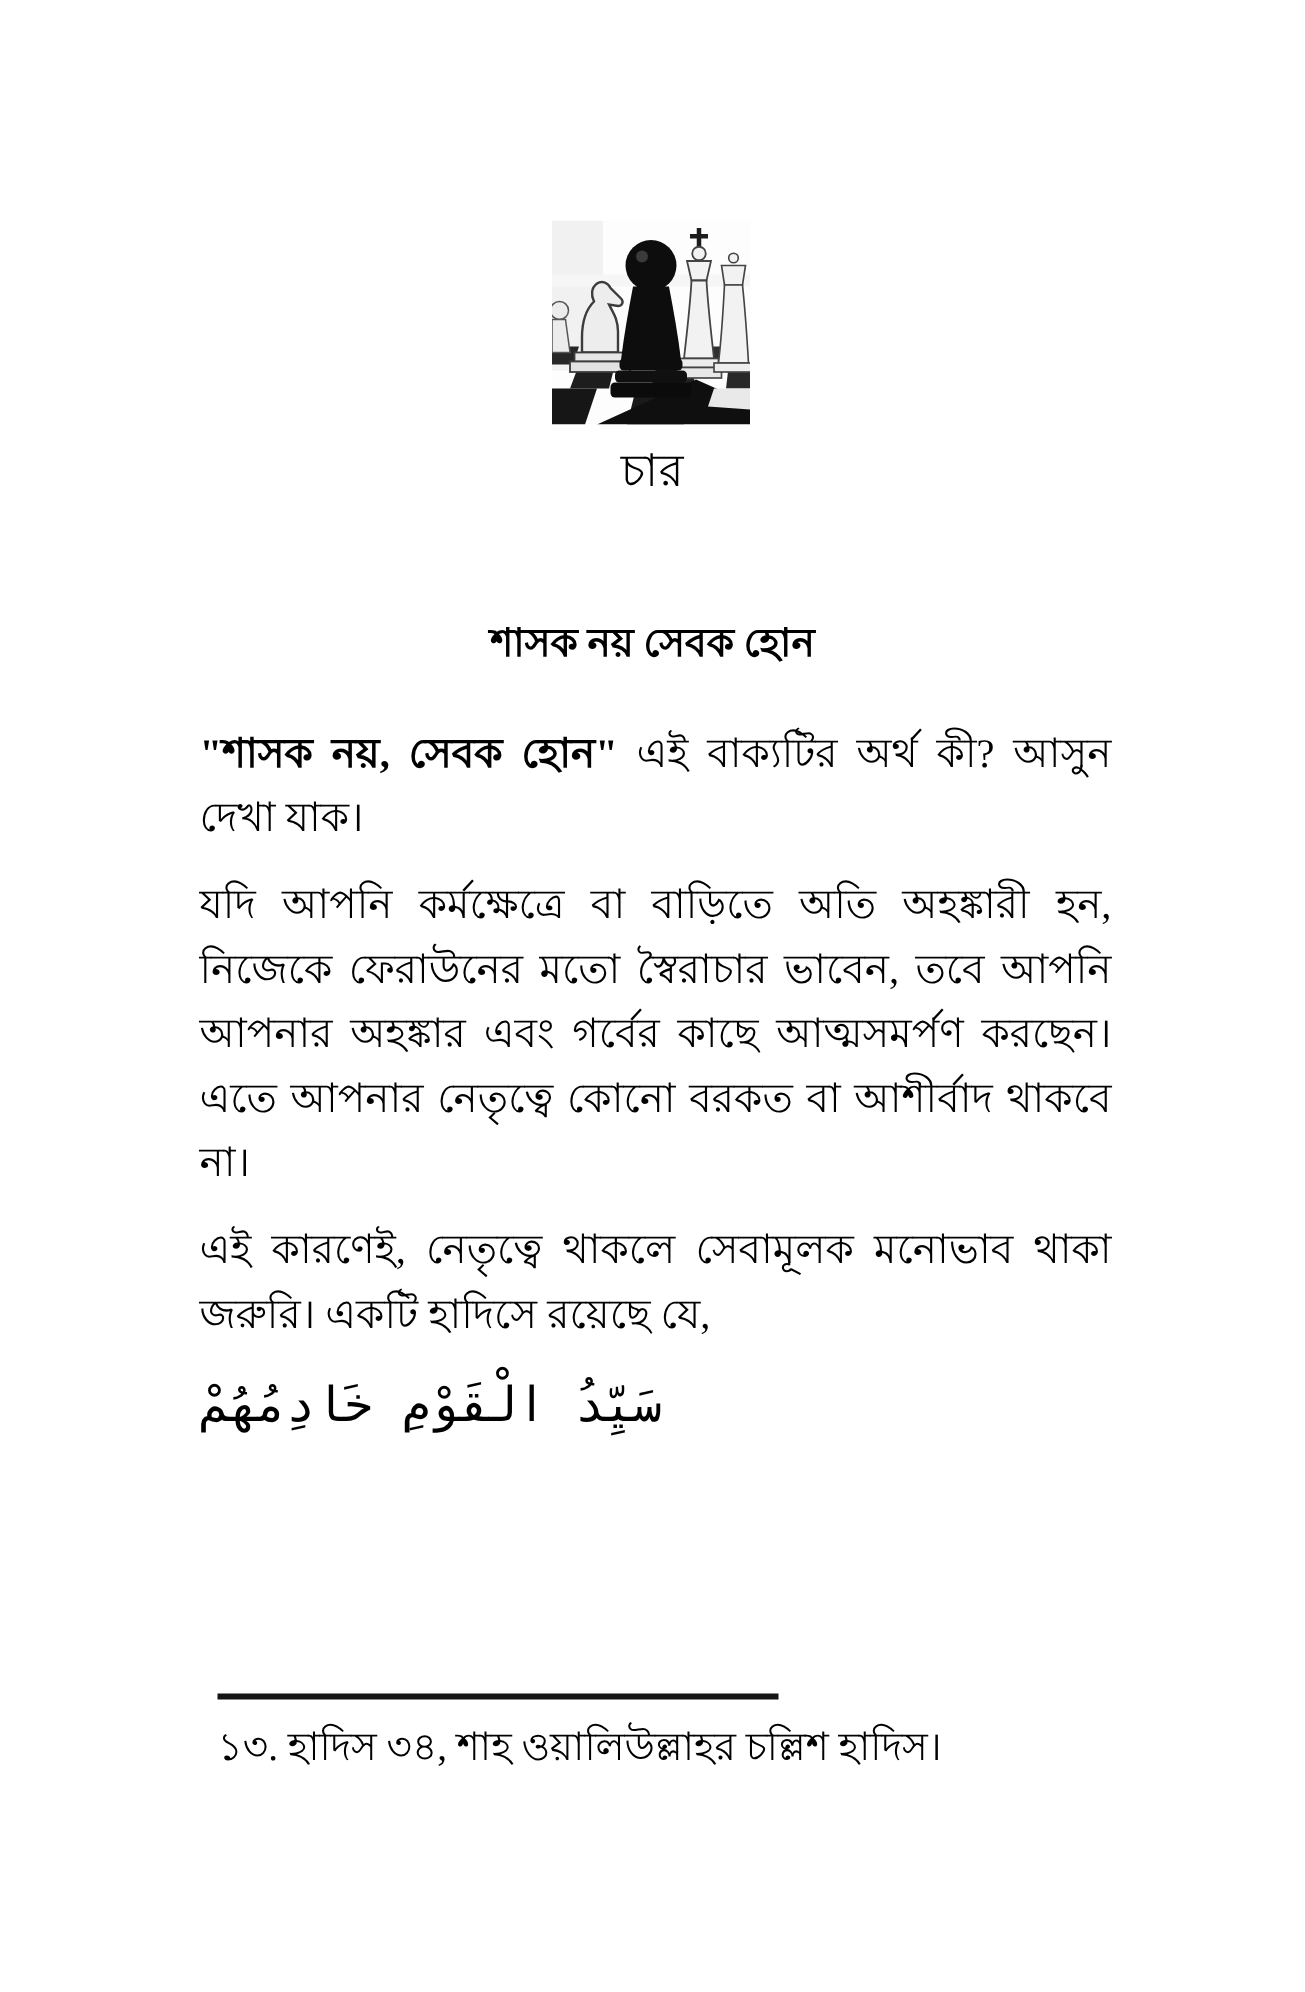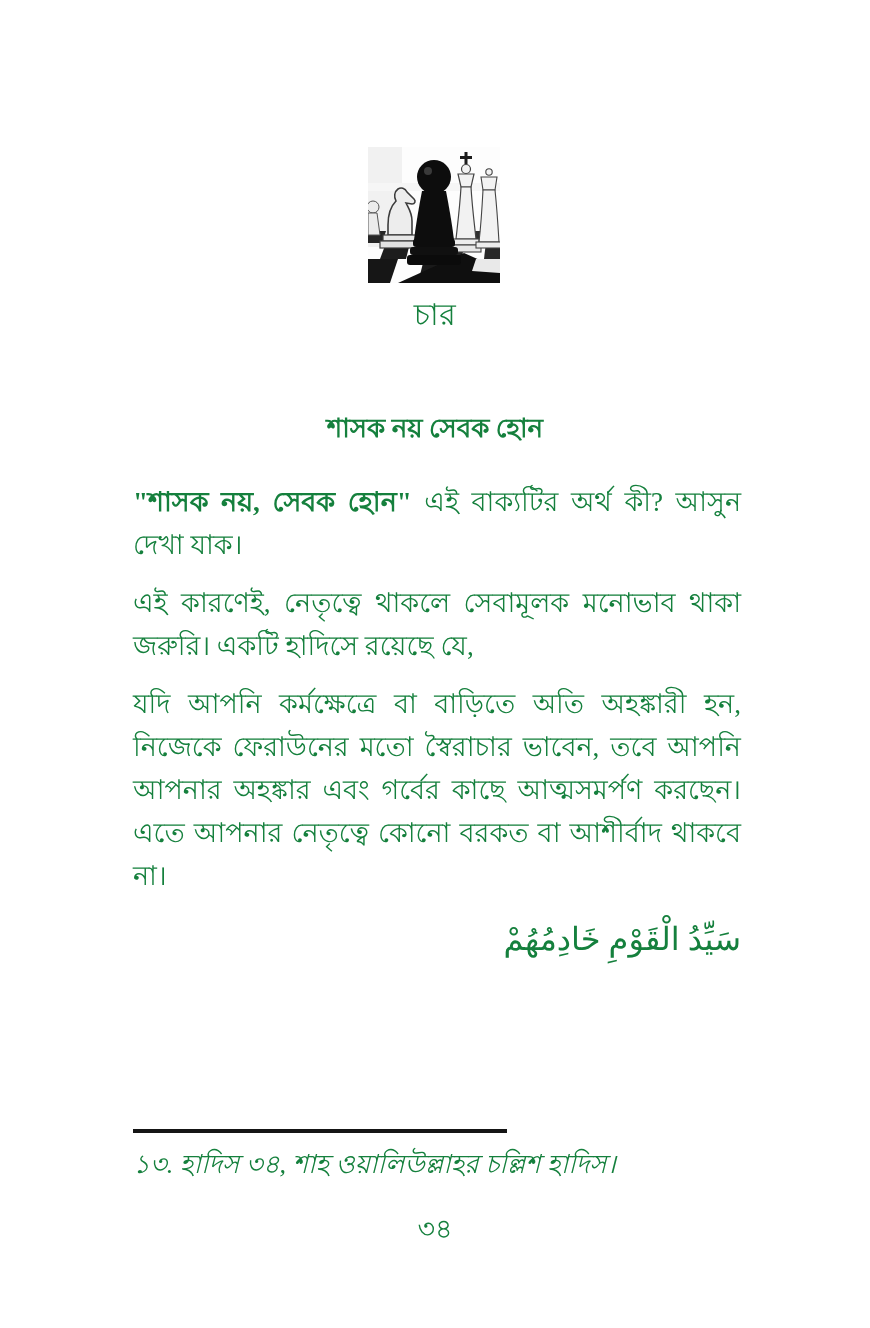--- a/index.html
+++ b/index.html
@@ -7,21 +7,21 @@
     padding: 0;
     background: #e9e9e9;
   }
   .page {
     position: relative;
     width: 870px;
     height: 1328px;
     margin: 0 auto;
     background: #ffffff;
     font-family: "Liberation Serif", "DejaVu Serif", serif;
-    color: #15803d;
+    color: #000000;
     overflow: hidden;
   }
 
   
   .chess-figure {
     position: absolute;
     left: 368px;
     top: 147px;
     width: 132px;
     height: 136px;
@@ -63,46 +63,46 @@
   }
   .body-column p {
     margin: 0 0 15px 0;
     text-align: justify;
     text-justify: inter-word;
   }
   .quoted-bold { font-weight: 700; }
 
   .arabic-quote {
     margin: 16px 0 12px 0;
-    text-align: right;
+    text-align: left;
     font-size: 32px;
     line-height: 50px;
     direction: rtl;
+    font-family: Liberation Mono, monospace;
   }
 
   .hadith-translation {
     margin: 0;
     padding-left: 57px;
     padding-right: 48px;
     text-align: left;
     font-size: 27px;
     line-height: 43px;
   }
   .footnote-ref-sup {
     font-size: 0.72em;
     vertical-align: 0.35em;
   }
 
   
   .footnote-block {
     position: absolute;
-    left: 133px;
+    left: 145px;
     top: 1129px;
     width: 608px;
-    font-style: italic;
   }
   .footnote-divider {
     width: 374px;
     height: 4px;
     background: #151515;
     border: none;
     margin: 0;
   }
   .footnote-text {
     margin: 15px 0 0 0;
@@ -170,28 +170,27 @@
     </svg>
   </div>
 
   <div class="chapter-label">চার</div>
 
   <h1 class="chapter-title">শাসক নয় সেবক হোন</h1>
 
   <div class="body-column">
     <p><span class="quoted-bold">"শাসক নয়, সেবক হোন"</span><span> এই বাক্যটির অর্থ কী? আসুন দেখা যাক।</span></p>
 
+    <p>যদি আপনি কর্মক্ষেত্রে বা বাড়িতে অতি অহঙ্কারী হন, নিজেকে ফেরাউনের মতো স্বৈরাচার ভাবেন, তবে আপনি আপনার অহঙ্কার এবং গর্বের কাছে আত্মসমর্পণ করছেন। এতে আপনার নেতৃত্বে কোনো বরকত বা আশীর্বাদ থাকবে না।</p>
+
     <p>এই কারণেই, নেতৃত্বে থাকলে সেবামূলক মনোভাব থাকা জরুরি। একটি হাদিসে রয়েছে যে,</p>
-
-    <p>যদি আপনি কর্মক্ষেত্রে বা বাড়িতে অতি অহঙ্কারী হন, নিজেকে ফেরাউনের মতো স্বৈরাচার ভাবেন, তবে আপনি আপনার অহঙ্কার এবং গর্বের কাছে আত্মসমর্পণ করছেন। এতে আপনার নেতৃত্বে কোনো বরকত বা আশীর্বাদ থাকবে না।</p>
 
     <div class="arabic-quote">سَيِّدُ الْقَوْمِ خَادِمُهُمْ</div>
 
   </div>
 
   <div class="footnote-block">
     <div class="footnote-divider"></div>
     <p class="footnote-text">১৩. হাদিস ৩৪, শাহ ওয়ালিউল্লাহর চল্লিশ হাদিস।</p>
   </div>
 
-  <div class="page-number">৩৪</div>
 
 </div>
 
 </body></html>

